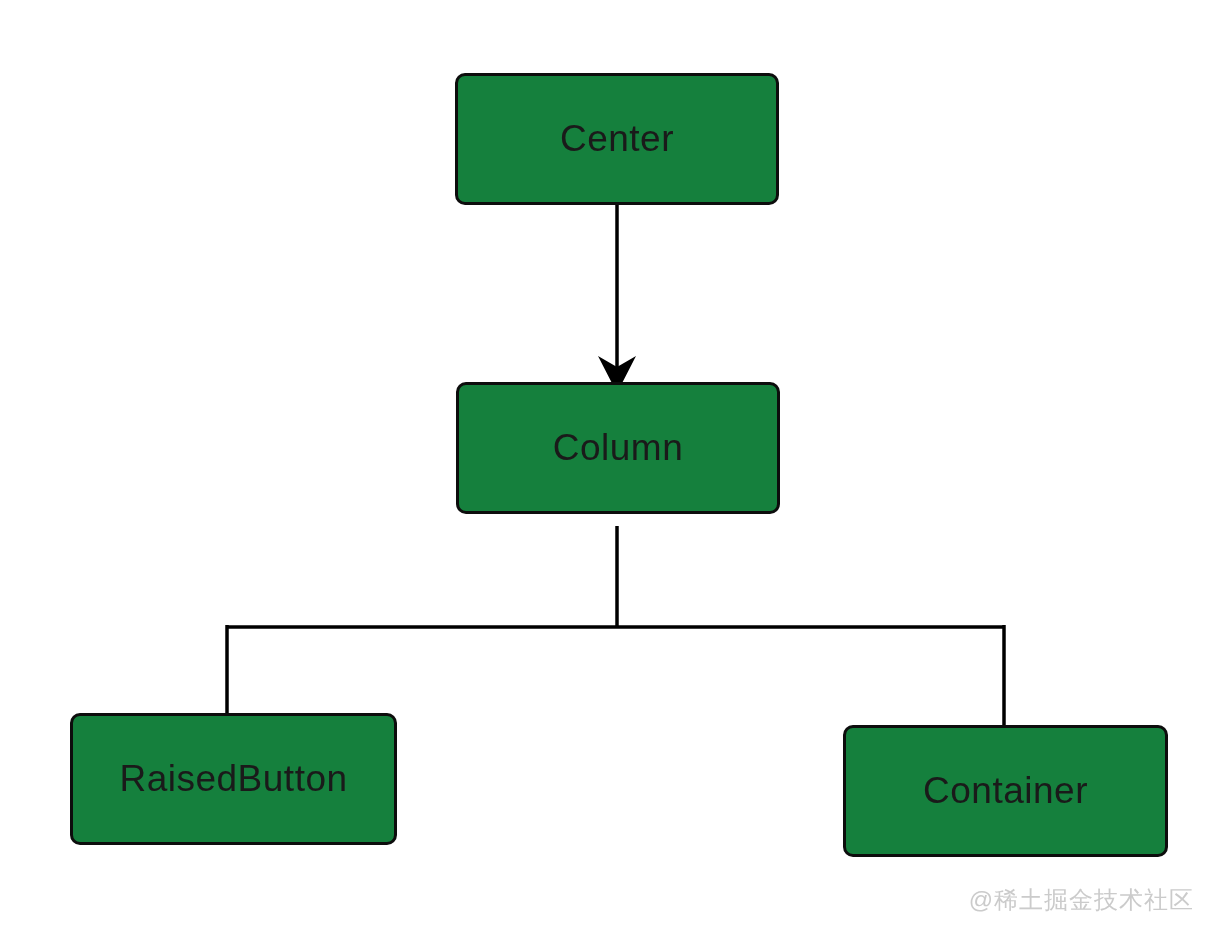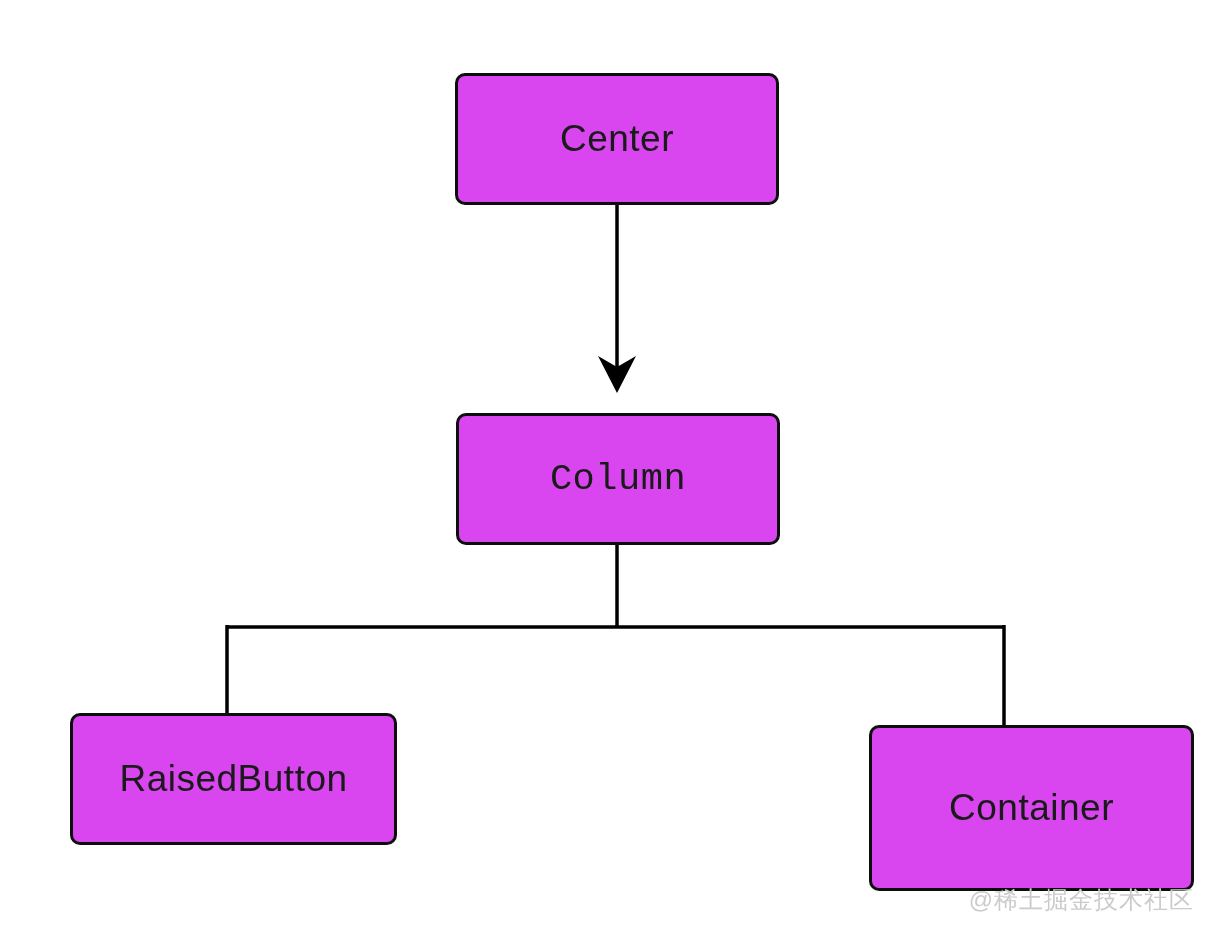--- a/index.html
+++ b/index.html
@@ -15,37 +15,37 @@
     overflow: hidden;
   }
   .edges-layer {
     position: absolute;
     left: 0; top: 0;
     width: 1216px;
     height: 940px;
   }
   .node-box {
     position: absolute;
-    background: #d946ef;
+    background: #15803d;
     border: 3px solid #0d0d0d;
     border-radius: 10px;
     display: flex;
     align-items: center;
     justify-content: center;
   }
   .node-label {
     font-size: 37px;
     color: #1a1a1a;
     letter-spacing: 0.5px;
     white-space: nowrap;
   }
   .node-center       { left: 455px; top: 73px;  width: 324px; height: 132px; }
-  .node-column       { left: 456px; top: 413px; width: 324px; height: 132px; font-family: Liberation Mono, monospace; }
+  .node-column       { left: 456px; top: 382px; width: 324px; height: 132px; }
   .node-raisedbutton { left: 70px;  top: 713px; width: 327px; height: 132px; }
-  .node-container    { left: 843px; top: 725px; width: 325px; height: 166px; margin-left: 26px; }
+  .node-container    { left: 843px; top: 725px; width: 325px; height: 132px; }
   .watermark {
     position: absolute;
     right: 22px;
     bottom: 24px;
     font-size: 24px;
     color: #cbcbcb;
     letter-spacing: 1px;
   }
 </style>
 </head>

